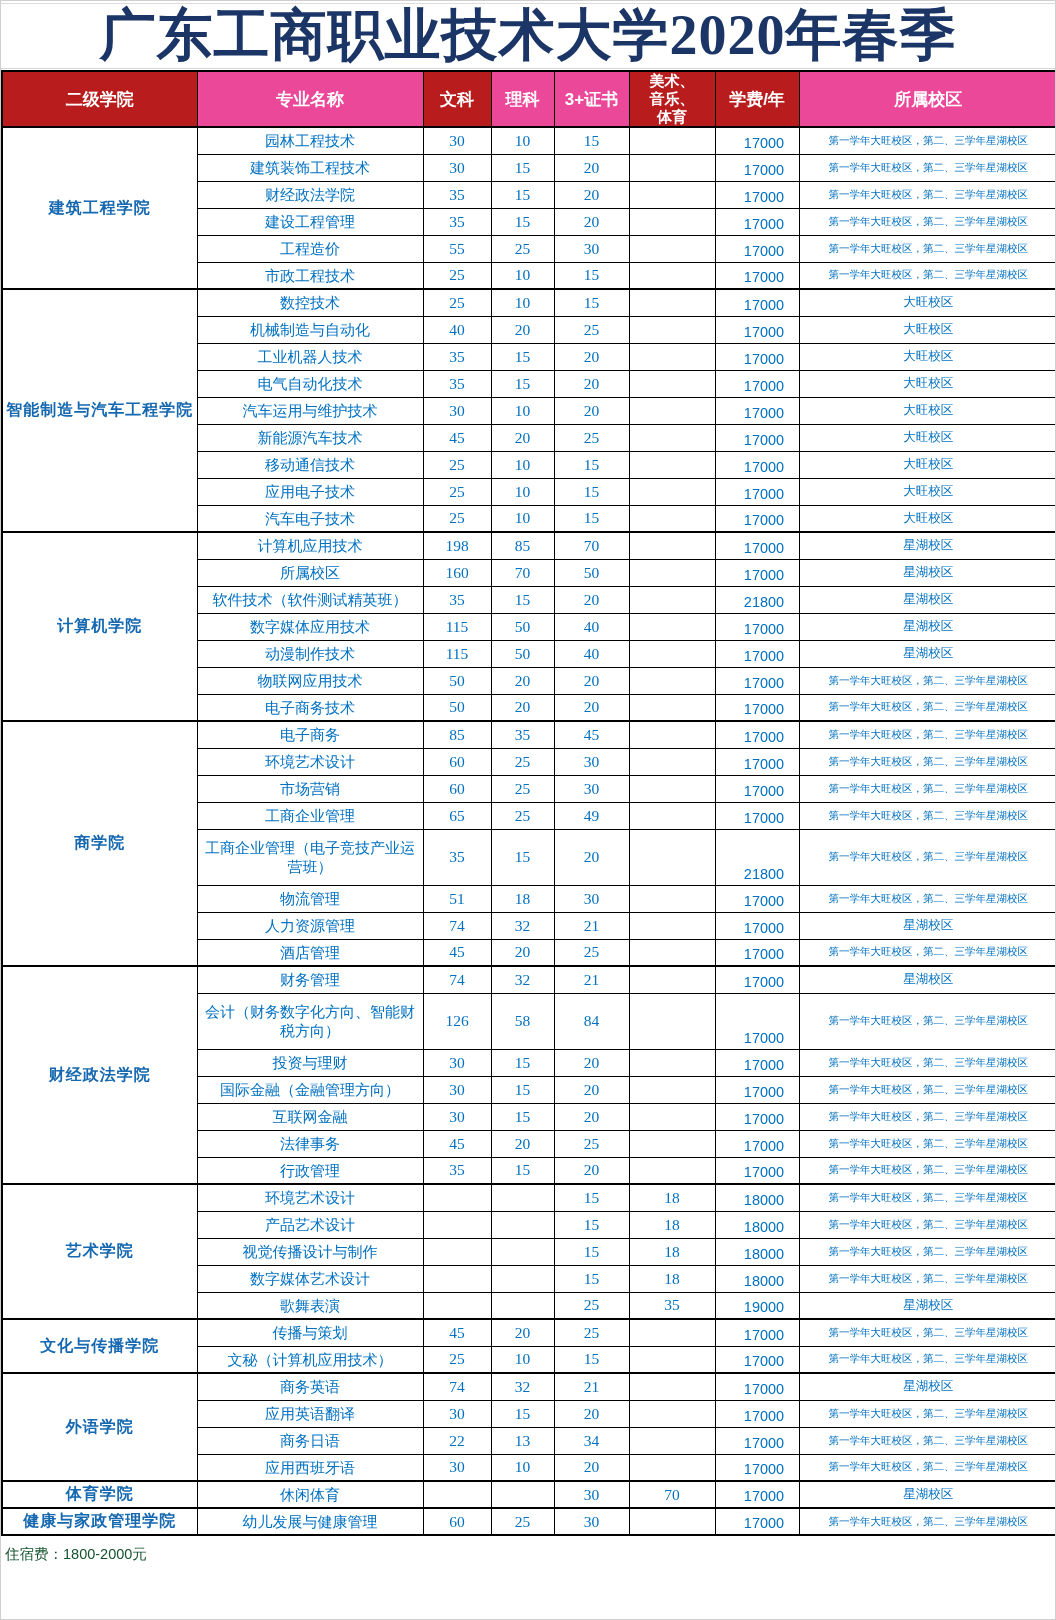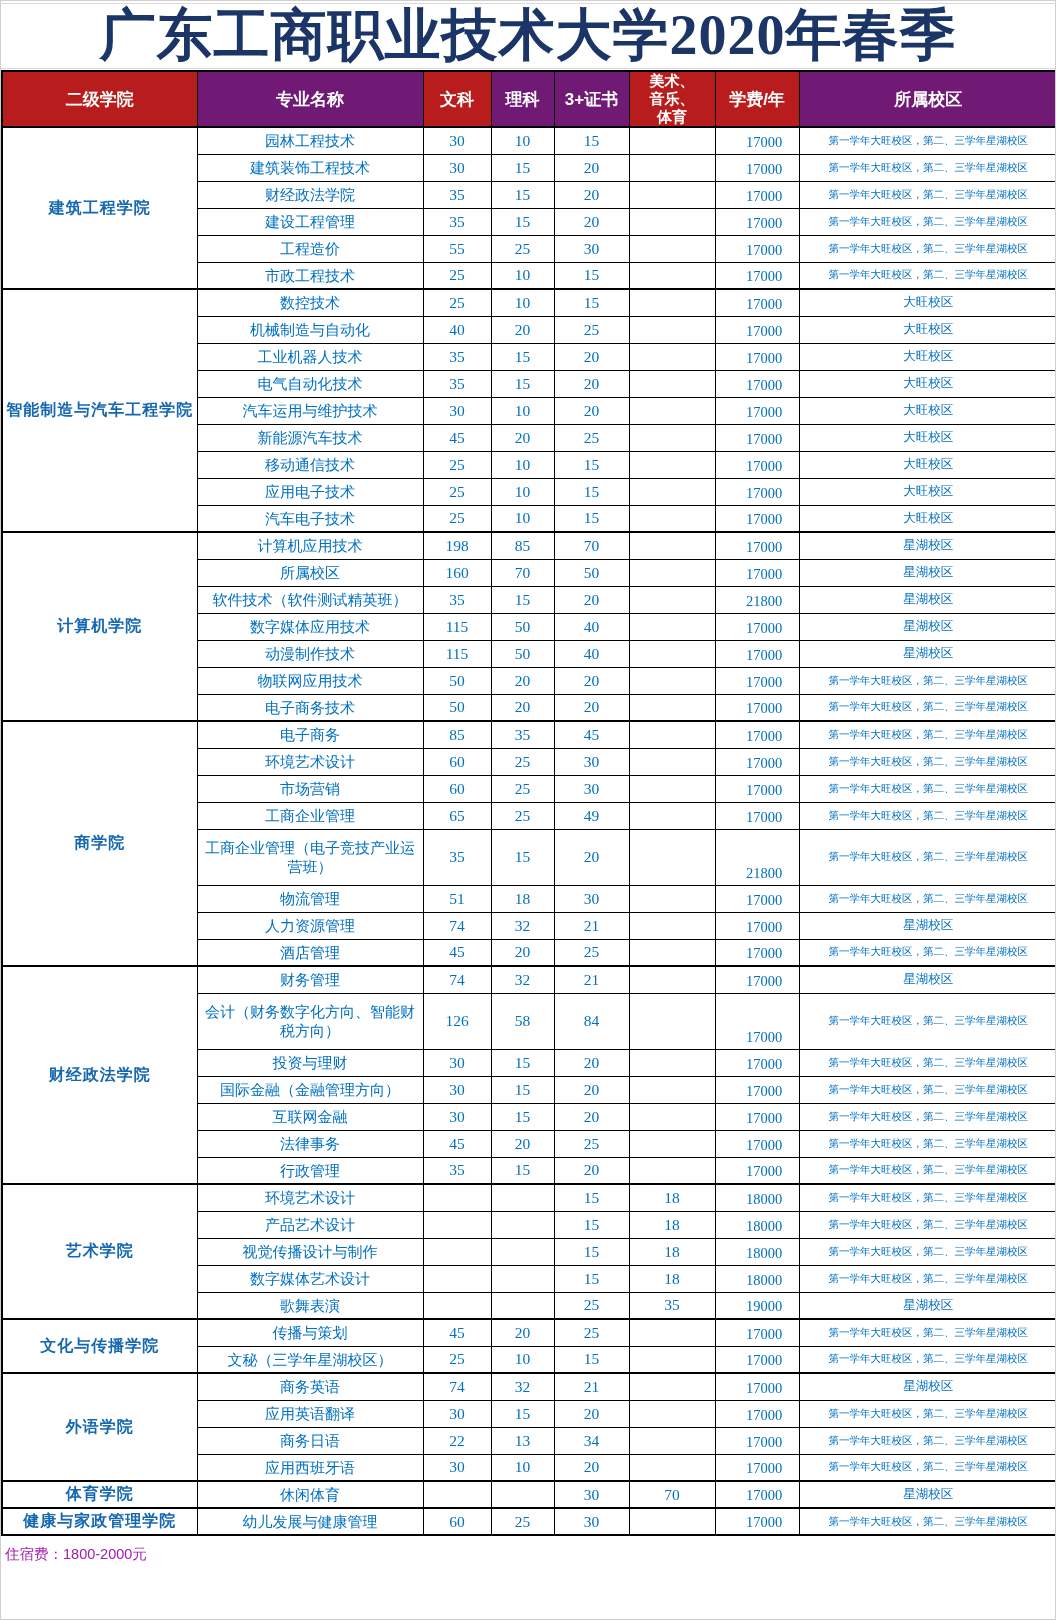--- a/index.html
+++ b/index.html
@@ -20,40 +20,40 @@
   table.enroll {
     width:1056px; border-collapse:collapse; table-layout:fixed;
     border:2px solid #000; margin-top:1px;
   }
   th, td { border:1px solid #000; box-sizing:border-box; padding:1px 2px; }
   thead th {
     height:42px; color:#ffffff; font-weight:bold; font-size:17px;
     text-align:center; vertical-align:middle; line-height:19px;
   }
   th.th-slate { background:#b91c1c; }
-  th.th-vivid { background:#701a75; }
+  th.th-vivid { background:#ec4899; }
   th.art-header { font-size:15px; line-height:18px; padding:0 16px; }
   tbody tr { height:27px; }
   tbody tr.tall { height:56px; }
   tbody tr.section-first td { border-top:2px solid #000; }
   td { text-align:center; vertical-align:middle; color:#0070c0; background:#fff; }
   td.college {
     font-weight:bold; color:#1668b0; font-size:16px; letter-spacing:1px;
   }
   td.major { font-size:15px; line-height:19px; }
   td.num { font-family:"Liberation Serif", serif; font-size:15.5px; }
   td.fee {
-    font-family:Liberation Serif, serif; font-size:14.5px;
+    font-family:Liberation Sans, sans-serif; font-size:14.5px;
     vertical-align:bottom; padding-bottom:3px;padding-left:16px;
   }
   td.campus-long { font-size:10.5px; white-space:nowrap; overflow:hidden; }
   td.campus-short { font-size:12.5px; }
   
   .footer-note {
-    color:#a21caf; font-size:14.5px; padding:9px 0 0 4px; text-align:left;
+    color:#14532d; font-size:14.5px; padding:9px 0 0 4px; text-align:left;
   }
 </style>
 </head>
 <body>
 
 <div class="page">
   <div class="title-block">
     <div class="title-line first">广东工商职业技术大学2020年春季</div>
   </div>
 
@@ -469,21 +469,21 @@
           <td class="college" rowspan="2">文化与传播学院</td>
           <td class="major">传播与策划</td>
           <td class="num">45</td>
           <td class="num">20</td>
           <td class="num">25</td>
           <td class="num"></td>
           <td class="fee">17000</td>
           <td class="campus-long">第一学年大旺校区，第二、三学年星湖校区</td>
         </tr>
         <tr>
-          <td class="major">文秘（三学年星湖校区）</td>
+          <td class="major">文秘（计算机应用技术）</td>
           <td class="num">25</td>
           <td class="num">10</td>
           <td class="num">15</td>
           <td class="num"></td>
           <td class="fee">17000</td>
           <td class="campus-long">第一学年大旺校区，第二、三学年星湖校区</td>
         </tr>
         <tr class="section-first">
           <td class="college" rowspan="4">外语学院</td>
           <td class="major">商务英语</td>

